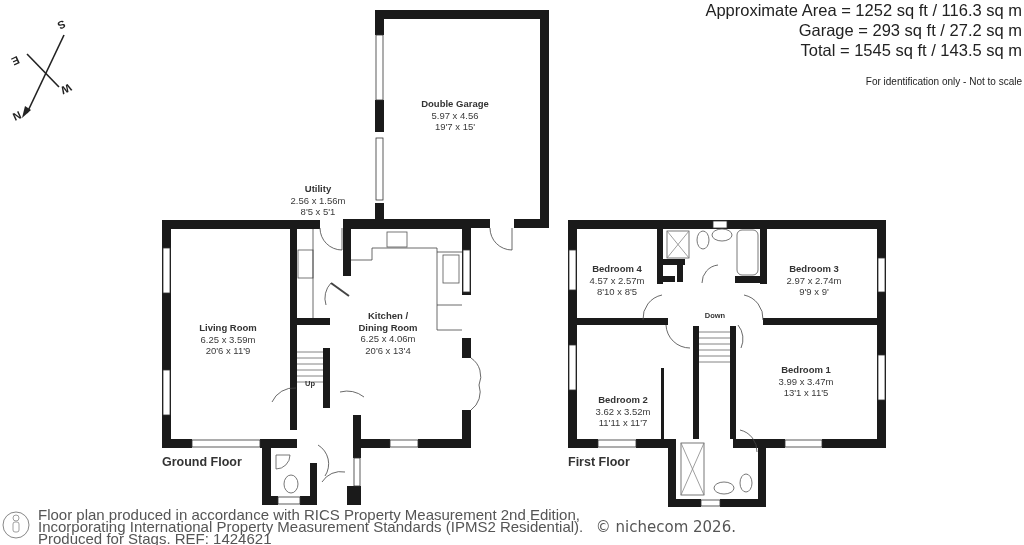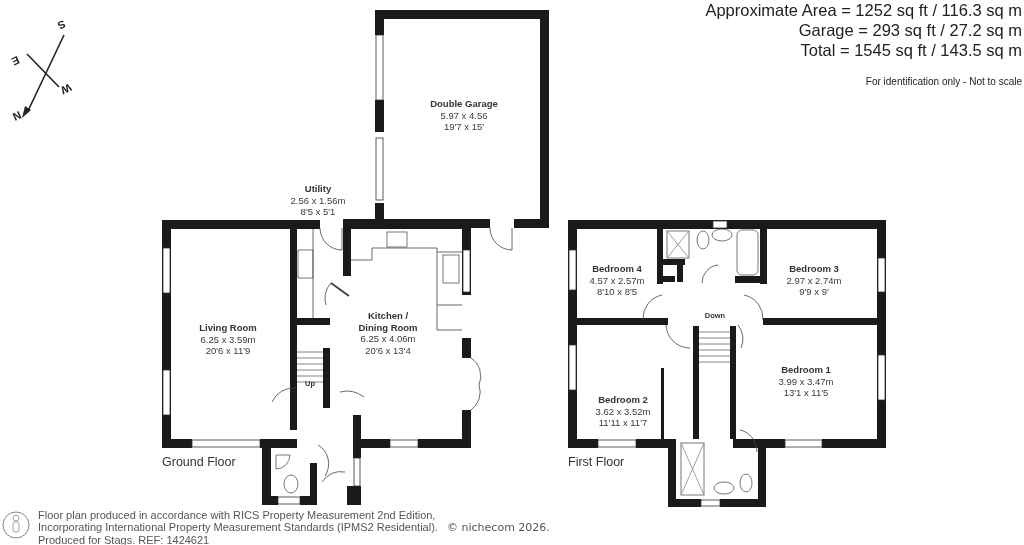--- a/index.html
+++ b/index.html
@@ -3,23 +3,23 @@
 <meta charset="utf-8">
 <style>
   html, body { margin:0; padding:0; background:#ffffff; }
   body { width:1024px; height:545px; position:relative; overflow:hidden; font-family:"Liberation Sans", sans-serif; color:#333; }
   .plan { position:absolute; left:0; top:0; width:1024px; height:545px; }
   .area-block { position:absolute; right:2px; top:0; text-align:right; color:#222; }
   .area-line { font-size:16.5px; line-height:20px; }
   .area-note { font-size:10px; margin-top:16px; color:#222; }
   .room-label { position:absolute; text-align:center; font-size:9.5px; line-height:11.5px; color:#3a3a3a; transform:translateX(-50%); white-space:nowrap; }
   .room-label .name { font-weight:bold; color:#333; }
-  .floor-label { position:absolute; font-weight:normal; font-size:12.5px; color:#333; }
+  .floor-label { position:absolute; font-weight:bold; font-size:12.5px; color:#333; }
   .stair-label { position:absolute; font-size:7.5px; font-weight:bold; color:#333; transform:translateX(-50%); }
-  .footer { position:absolute; left:38px; top:509px; font-size:11px; line-height:12px; color:#555; }
+  .footer { position:absolute; left:38px; top:509px; font-size:15px; line-height:12px; color:#555; }
   .footer .brand { font-family:"DejaVu Sans", sans-serif; }
   .compass-letter { position:absolute; font-size:11px; font-weight:bold; color:#222; }
 </style>
 </head>
 <body>
 
 <svg class="plan" width="1024" height="545" viewBox="0 0 1024 545" xmlns="http://www.w3.org/2000/svg">
   <g fill="#1a1a1a" stroke="none">
 
     <g stroke="#222" stroke-width="1.6" fill="none">
@@ -204,21 +204,21 @@
 <span class="compass-letter" style="left:61px;top:83px;transform:rotate(155deg);">W</span>
 <span class="compass-letter" style="left:13px;top:110px;transform:rotate(155deg);">N</span>
 
 <div class="area-block">
   <div class="area-line">Approximate Area = 1252 sq ft / 116.3 sq m</div>
   <div class="area-line">Garage = 293 sq ft / 27.2 sq m</div>
   <div class="area-line">Total = 1545 sq ft / 143.5 sq m</div>
   <div class="area-note">For identification only - Not to scale</div>
 </div>
 
-<div class="room-label" style="left:455px;top:98px;margin-left:9px;">
+<div class="room-label" style="left:455px;top:98px;">
   <div class="name">Double Garage</div>
   <div>5.97 x 4.56</div>
   <div>19'7 x 15'</div>
 </div>
 <div class="room-label" style="left:318px;top:183px;">
   <div class="name">Utility</div>
   <div>2.56 x 1.56m</div>
   <div>8'5 x 5'1</div>
 </div>
 <div class="room-label" style="left:228px;top:322px;">

